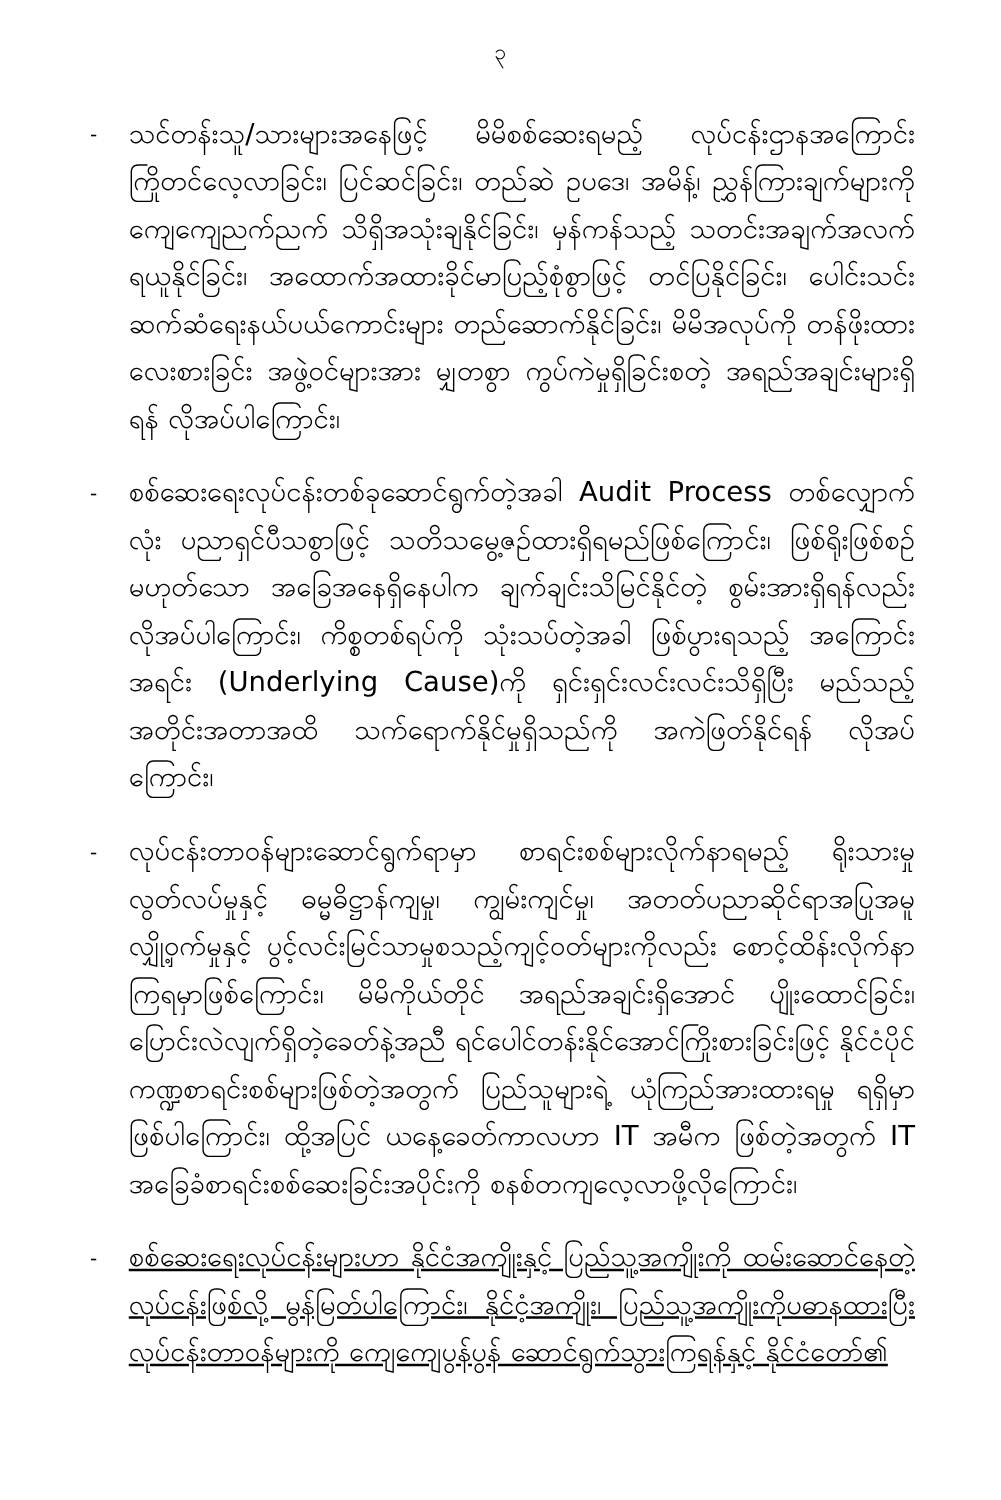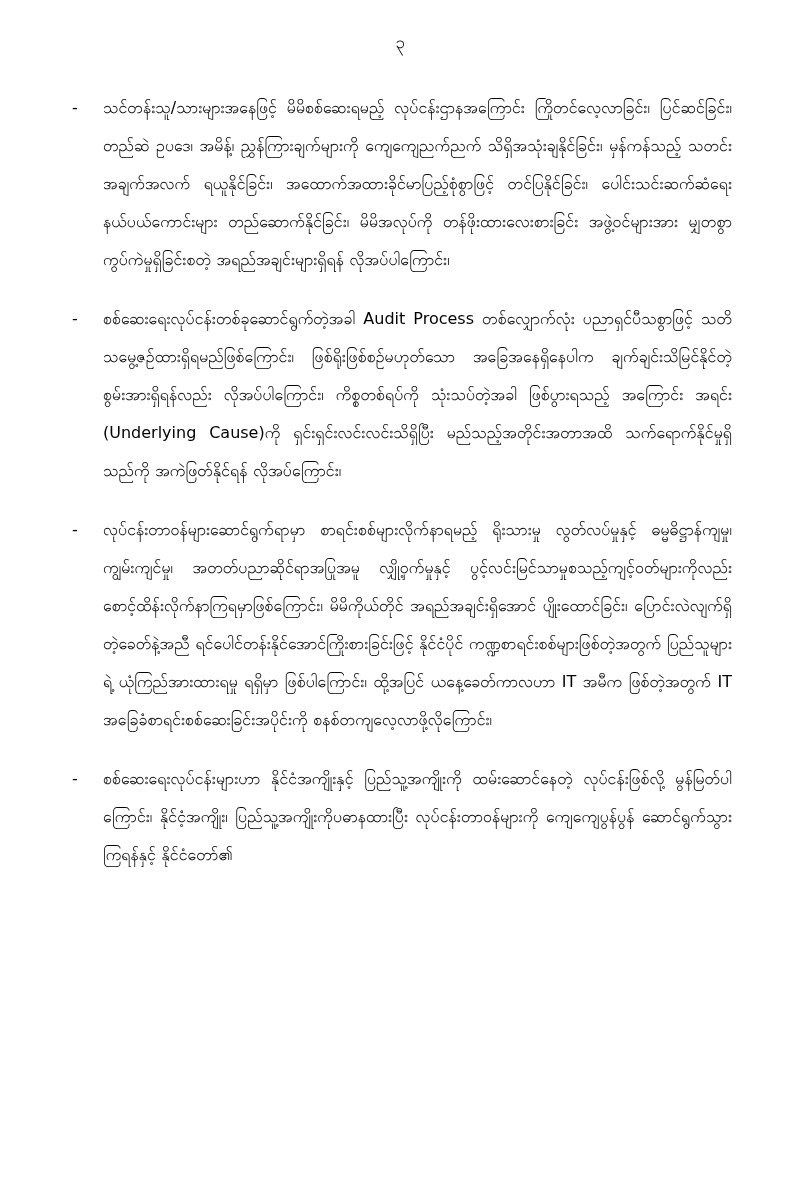--- a/index.html
+++ b/index.html
@@ -44,29 +44,30 @@
     width: 34px;
     flex: 0 0 34px;
     font-size: 16px;
     line-height: 38px;
     text-align: left;
     padding-left: 3px;
     box-sizing: border-box;
   }
   .ptext {
     flex: 1 1 auto;
-    font-size: 16px;
+    font-size: 22px;
     line-height: 38px;
     text-align: justify;
     text-align-last: left;
     word-spacing: 0.5px;
     hyphens: none;
   }
   .para:last-child .ptext {
     text-align: justify;
+    text-decoration: underline;
   }
 </style>
 </head>
 <body>
 
 <div class="page">
   <div class="page-number">၃</div>
   <div class="content">
 
     <div class="para">

